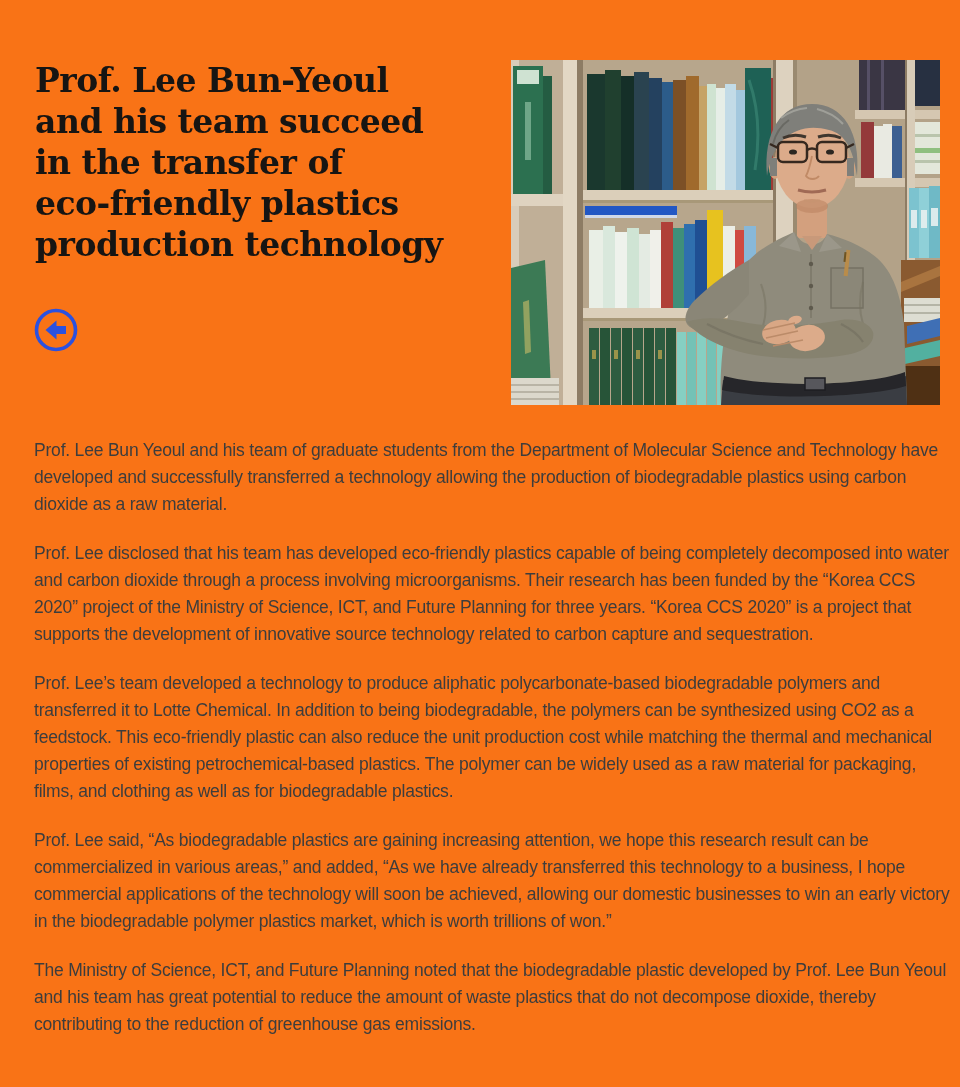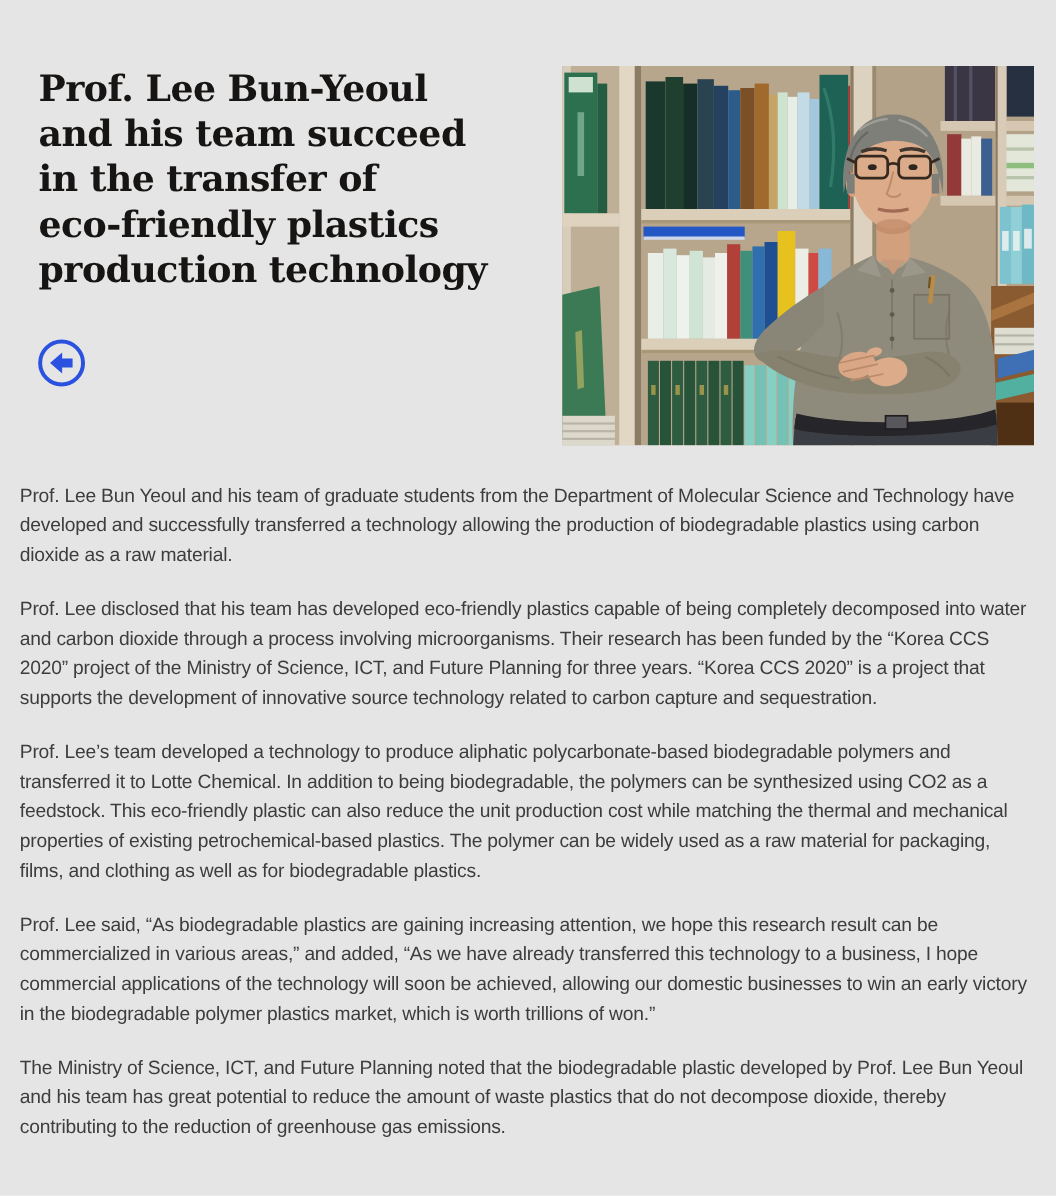--- a/index.html
+++ b/index.html
@@ -1,21 +1,21 @@
 <!DOCTYPE html>
 <html lang="en"><head>
 <meta charset="utf-8">
 <style>
   * { margin: 0; padding: 0; box-sizing: border-box; }
   html, body { background: #ffffff; }
   body {
     width: 960px; height: 1087px; overflow: hidden; position: relative;
     font-family: "Liberation Sans", sans-serif;
   }
-  .page { position: relative; width: 960px; height: 1087px; background: #e5e5e5; }
+  .page { position: relative; width: 960px; height: 1087px; background: #f97316; }
 
   
   .hero { position: relative; width: 960px; height: 417px; }
   h1.headline {
     position: absolute; left: 35px; top: 60px; width: 450px;
     font-family: "DejaVu Serif", serif; font-weight: 700;
     font-size: 33px; line-height: 41px; letter-spacing: -0.5px;
     color: #171513; white-space: pre-line;
   }
   .back-btn {
@@ -28,21 +28,21 @@
     position: absolute; left: 511px; top: 60px; width: 429px; height: 345px;
     overflow: hidden;
   }
   .photo svg { display: block; }
 
   
   .article { padding: 20px 20px 0 18px; width: 960px; }
   .article p {
     width: 922px;
     font-size: 17.5px; line-height: 27px; letter-spacing: -0.2px;
-    color: #3d3d3d; margin: 0 0 22px 0;
+    color: #3d3d3d; margin: 0 0 22px 16px;
     hyphens: auto; -webkit-hyphens: auto;
   }
 </style>
 </head>
 <body>
 
 <div class="page">
 
   <header class="hero">
 

